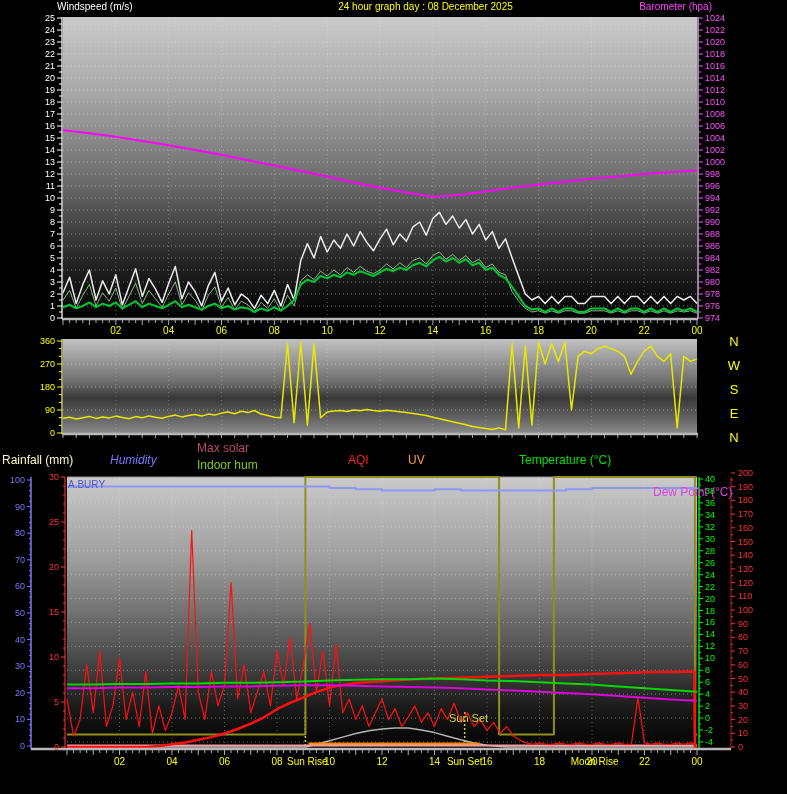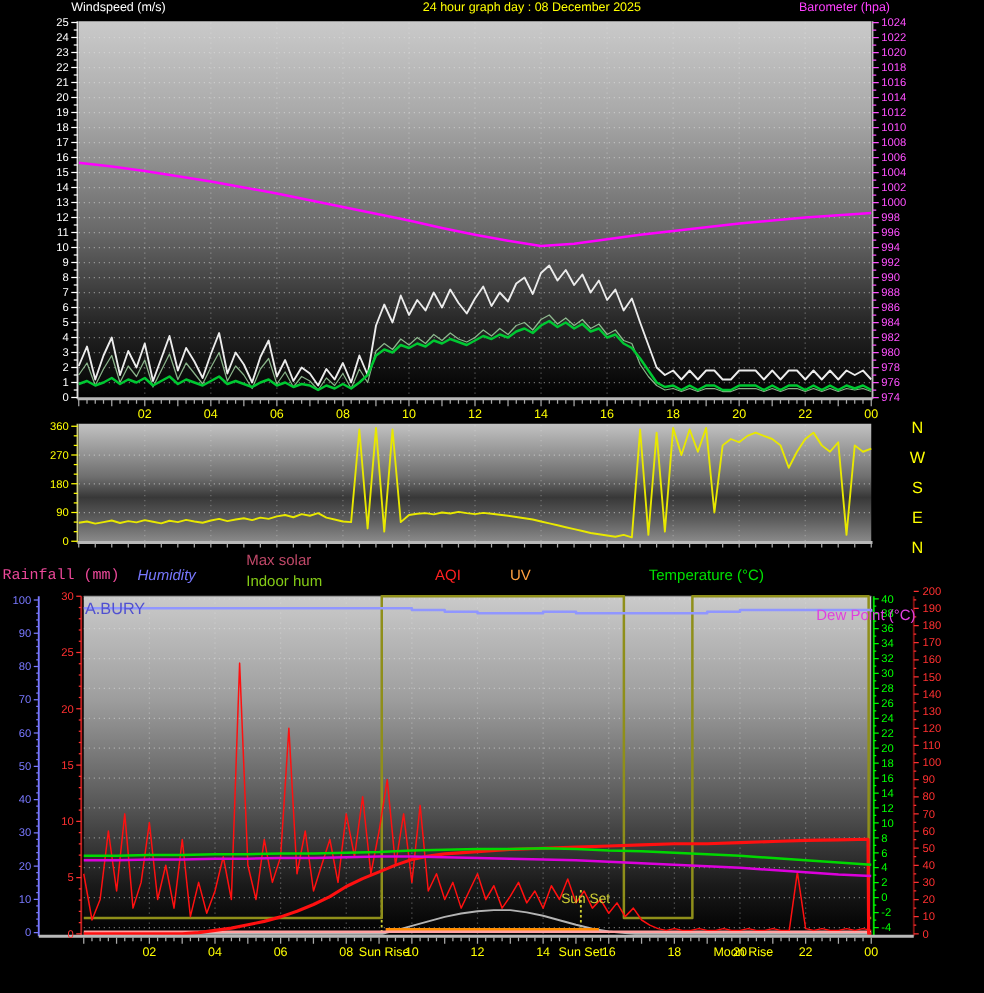--- a/index.html
+++ b/index.html
@@ -6,29 +6,29 @@
   .screen{position:relative;width:787px;height:794px;background:#000;overflow:hidden;
           font-family:"Liberation Sans",sans-serif;}
   .screen svg{position:absolute;left:0;top:0;z-index:1;font-family:"Liberation Sans",sans-serif;}
   .hdr{position:absolute;left:0;top:0;width:787px;height:16px;z-index:3;font-size:10px;text-align:center;}
   .hdr span{position:absolute;top:1px;white-space:nowrap;}
   .hdr .hl{left:57px;color:#ffffff;}
   .hdr .ht{left:50%;transform:translateX(-50%);color:#ffff00;margin-left:32px;}
   .hdr .hr{right:75px;color:#ff40ff;}
   .legend{position:absolute;left:0;top:440px;width:787px;height:37px;z-index:3;font-size:12px;}
   .legend span{position:absolute;white-space:nowrap;}
-  .lg-rain{left:2px;top:13px;color:#ec4899;font-family:Liberation Mono, monospace;}
+  .lg-rain{left:2px;top:13px;color:#fef9c3;}
   .lg-hum{left:110px;top:13px;color:#7878ff;font-style:italic;}
   .lg-solar{left:197px;top:1px;color:#c04868;}
   .lg-indoor{left:197px;top:18px;color:#84cc16;}
   .lg-aqi{left:348px;top:13px;color:#ff2020;}
   .lg-uv{left:408px;top:13px;color:#ffa040;}
   .lg-temp{left:519px;top:13px;color:#00e000;}
   .lg-dew{left:653px;top:13px;color:#e040e0;margin-top:32px;}
-  .station{position:absolute;left:68px;top:479px;z-index:3;font-size:13px;color:#5050d0;}
+  .station{position:absolute;left:68px;top:479px;z-index:3;font-size:10px;color:#5050d0;}
 </style>
 </head>
 <body>
 
 <div class="screen">
   <svg id="cv" width="787" height="794">
     <defs>
       <linearGradient id="g1" x1="0" y1="0" x2="0" y2="1">
         <stop offset="0" stop-color="#cacaca"></stop>
           <stop offset="0.25" stop-color="#a8a8a8"></stop>

